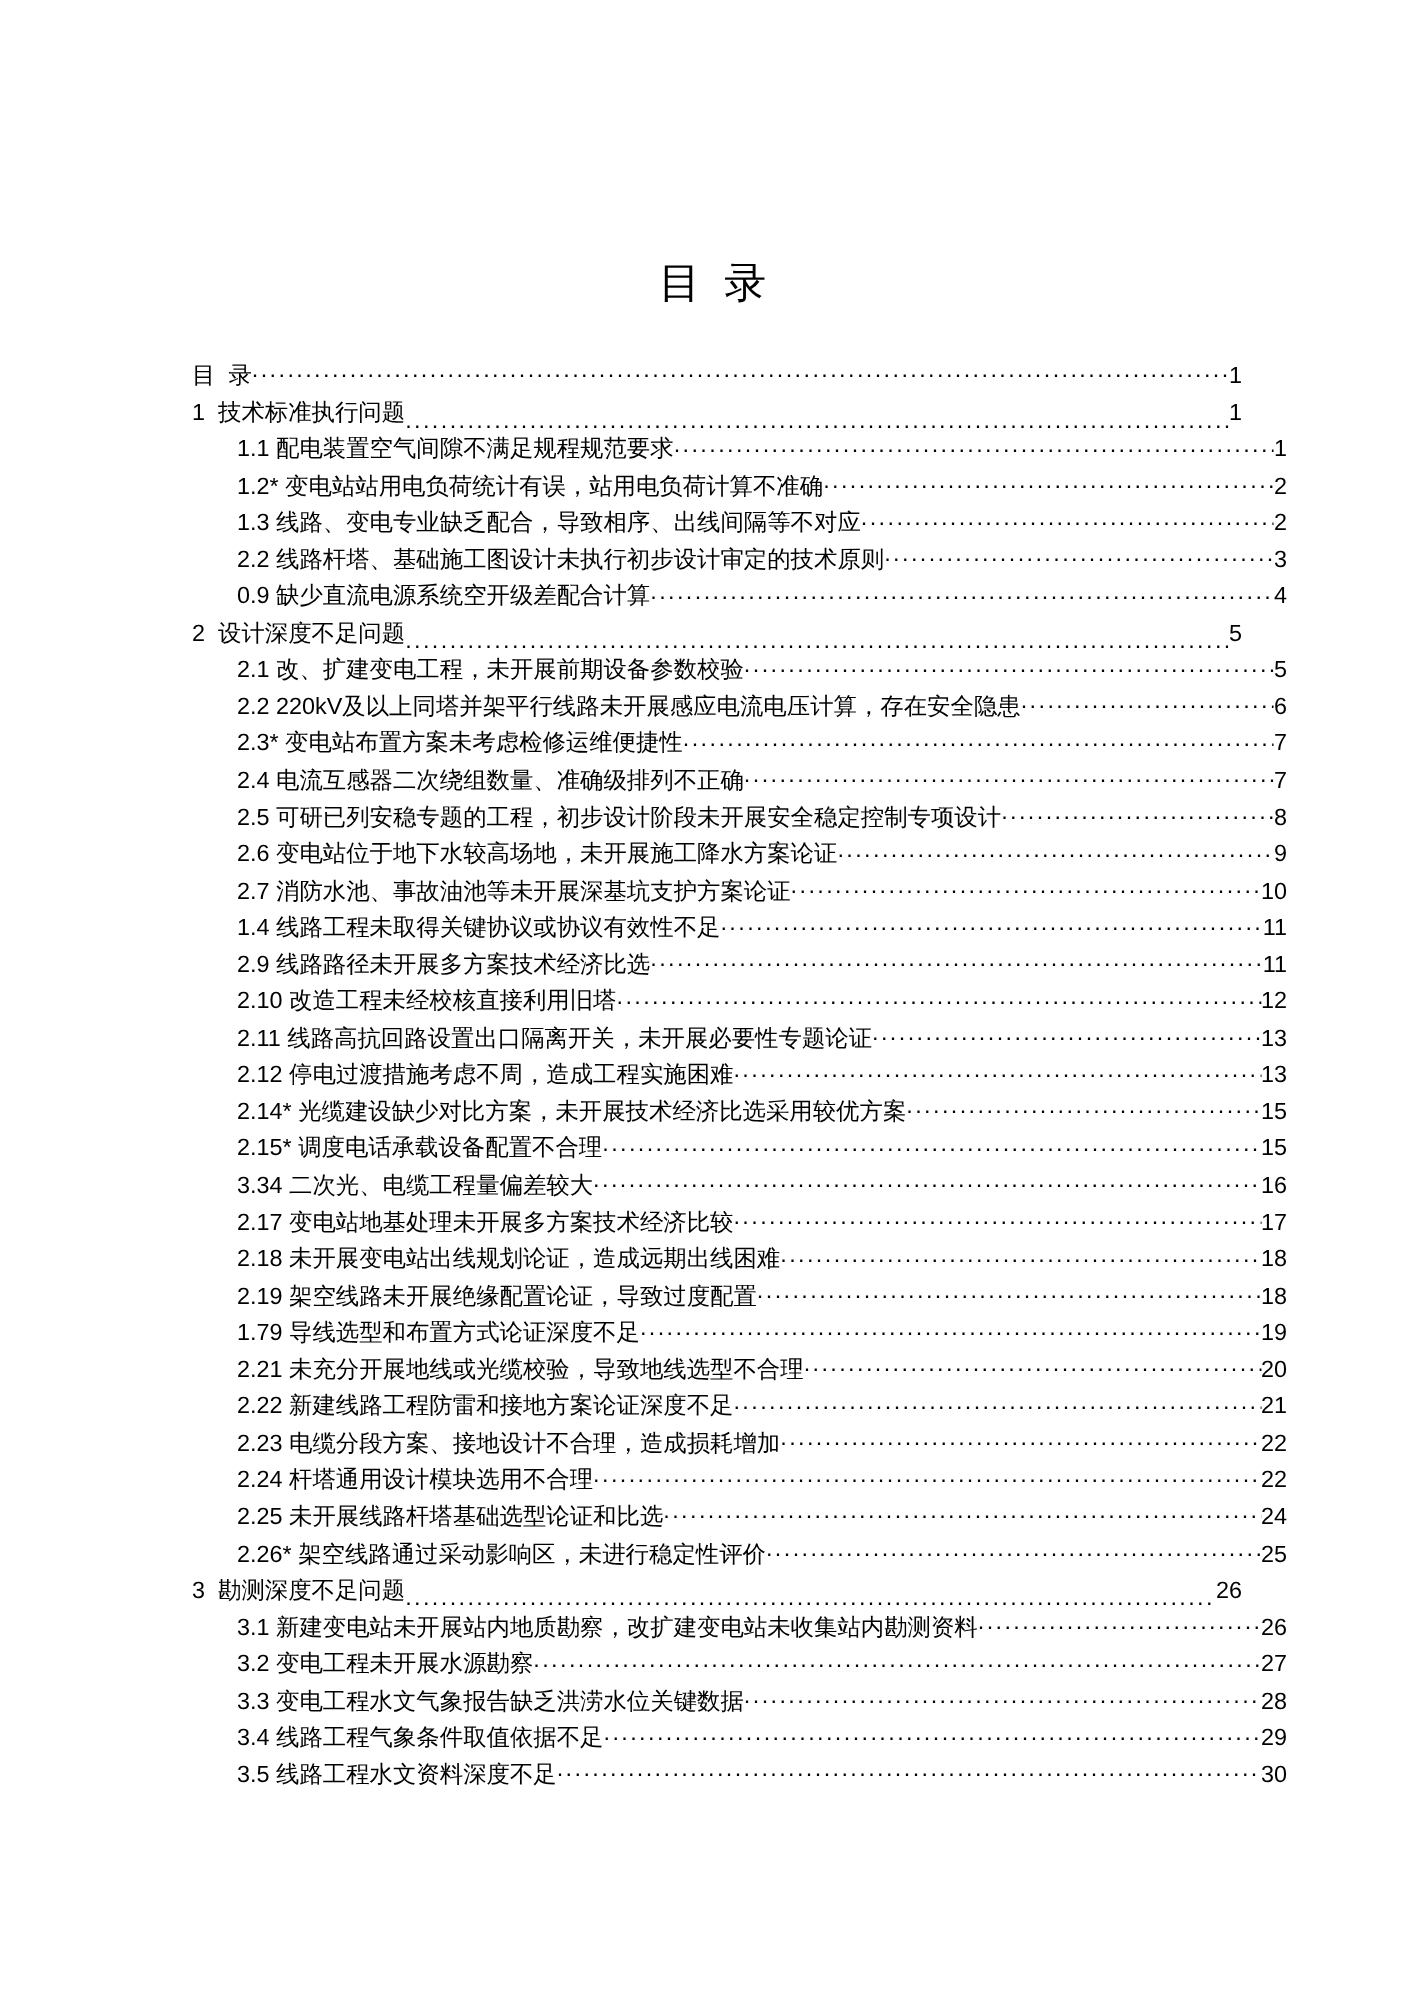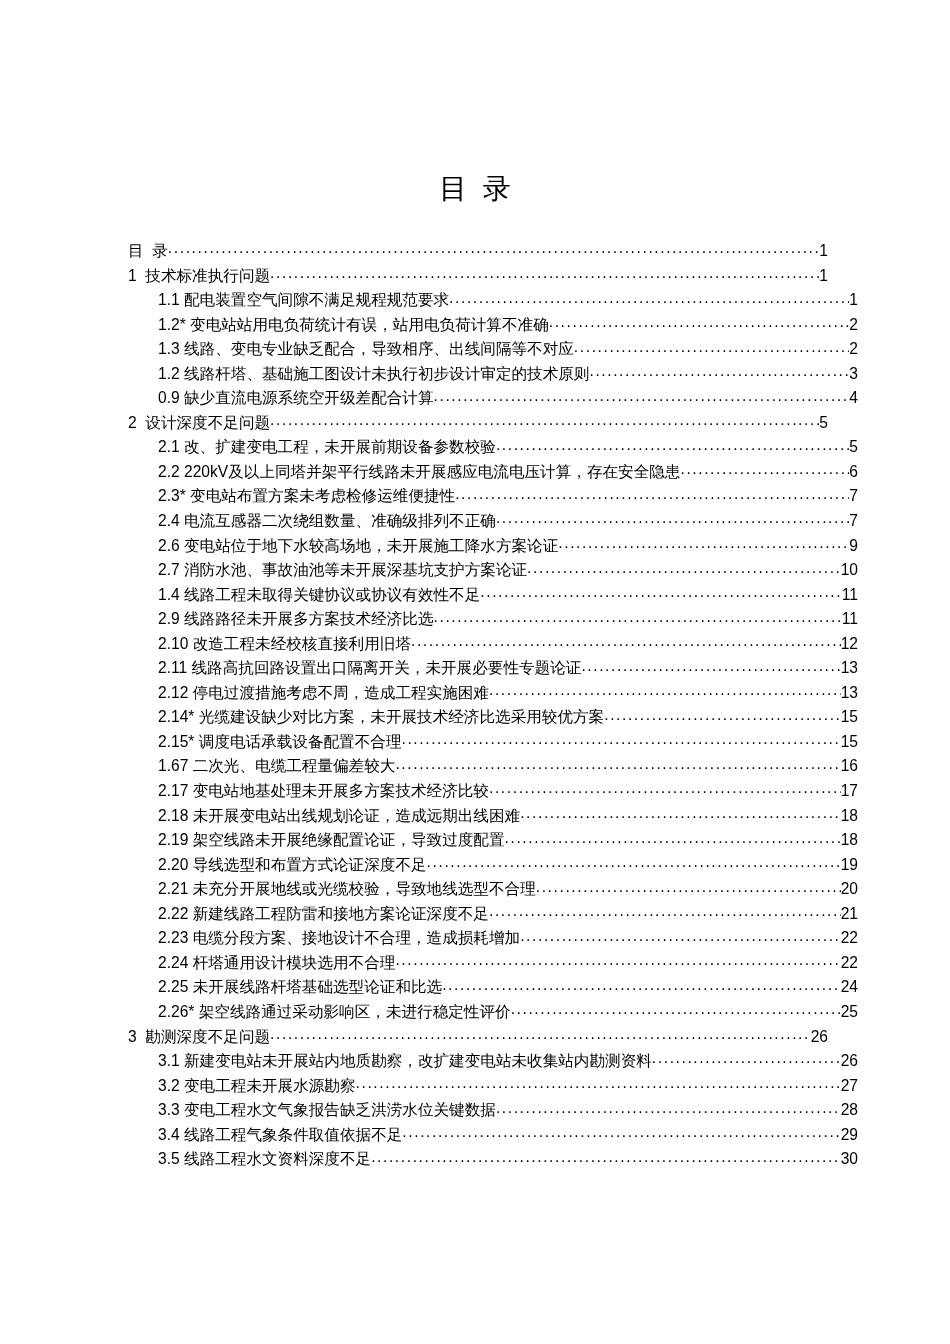--- a/index.html
+++ b/index.html
@@ -85,21 +85,21 @@
 
   .toc-entry .pg {
     flex: 0 0 auto;
     text-align: right;
     white-space: pre;
     padding-left: 0px;
   }
 
   
   .lvl-0 { padding-left: 0px; }
-  .lvl-1 { padding-left: 0px; }
+  .lvl-1 { padding-left: 0px; align-items: flex-end; }
   .lvl-2 { padding-left: 30px; }
 </style>
 </head>
 <body>
 
 <div class="page">
 
   <div class="doc-title">目  录</div>
 
   <div class="toc">
@@ -122,21 +122,21 @@
         <span class="lbl">1.2* 变电站站用电负荷统计有误，站用电负荷计算不准确</span>
         <span class="leader"></span>
         <span class="pg">2</span>
       </div>
       <div class="toc-entry lvl-2">
         <span class="lbl">1.3 线路、变电专业缺乏配合，导致相序、出线间隔等不对应</span>
         <span class="leader"></span>
         <span class="pg">2</span>
       </div>
       <div class="toc-entry lvl-2">
-        <span class="lbl">1.2 线路杆塔、基础施工图设计未执行初步设计审定的技术原则</span>
+        <span class="lbl">2.2 线路杆塔、基础施工图设计未执行初步设计审定的技术原则</span>
         <span class="leader"></span>
         <span class="pg">3</span>
       </div>
       <div class="toc-entry lvl-2">
         <span class="lbl">0.9 缺少直流电源系统空开级差配合计算</span>
         <span class="leader"></span>
         <span class="pg">4</span>
       </div>
       <div class="toc-entry lvl-1">
         <span class="lbl">2  设计深度不足问题</span>
@@ -157,20 +157,25 @@
         <span class="lbl">2.3* 变电站布置方案未考虑检修运维便捷性</span>
         <span class="leader"></span>
         <span class="pg">7</span>
       </div>
       <div class="toc-entry lvl-2">
         <span class="lbl">2.4 电流互感器二次绕组数量、准确级排列不正确</span>
         <span class="leader"></span>
         <span class="pg">7</span>
       </div>
       <div class="toc-entry lvl-2">
+        <span class="lbl">2.5 可研已列安稳专题的工程，初步设计阶段未开展安全稳定控制专项设计</span>
+        <span class="leader"></span>
+        <span class="pg">8</span>
+      </div>
+      <div class="toc-entry lvl-2">
         <span class="lbl">2.6 变电站位于地下水较高场地，未开展施工降水方案论证</span>
         <span class="leader"></span>
         <span class="pg">9</span>
       </div>
       <div class="toc-entry lvl-2">
         <span class="lbl">2.7 消防水池、事故油池等未开展深基坑支护方案论证</span>
         <span class="leader"></span>
         <span class="pg">10</span>
       </div>
       <div class="toc-entry lvl-2">
@@ -202,41 +207,41 @@
         <span class="lbl">2.14* 光缆建设缺少对比方案，未开展技术经济比选采用较优方案</span>
         <span class="leader"></span>
         <span class="pg">15</span>
       </div>
       <div class="toc-entry lvl-2">
         <span class="lbl">2.15* 调度电话承载设备配置不合理</span>
         <span class="leader"></span>
         <span class="pg">15</span>
       </div>
       <div class="toc-entry lvl-2">
-        <span class="lbl">1.67 二次光、电缆工程量偏差较大</span>
+        <span class="lbl">3.34 二次光、电缆工程量偏差较大</span>
         <span class="leader"></span>
         <span class="pg">16</span>
       </div>
       <div class="toc-entry lvl-2">
         <span class="lbl">2.17 变电站地基处理未开展多方案技术经济比较</span>
         <span class="leader"></span>
         <span class="pg">17</span>
       </div>
       <div class="toc-entry lvl-2">
         <span class="lbl">2.18 未开展变电站出线规划论证，造成远期出线困难</span>
         <span class="leader"></span>
         <span class="pg">18</span>
       </div>
       <div class="toc-entry lvl-2">
         <span class="lbl">2.19 架空线路未开展绝缘配置论证，导致过度配置</span>
         <span class="leader"></span>
         <span class="pg">18</span>
       </div>
       <div class="toc-entry lvl-2">
-        <span class="lbl">2.20 导线选型和布置方式论证深度不足</span>
+        <span class="lbl">1.79 导线选型和布置方式论证深度不足</span>
         <span class="leader"></span>
         <span class="pg">19</span>
       </div>
       <div class="toc-entry lvl-2">
         <span class="lbl">2.21 未充分开展地线或光缆校验，导致地线选型不合理</span>
         <span class="leader"></span>
         <span class="pg">20</span>
       </div>
       <div class="toc-entry lvl-2">
         <span class="lbl">2.22 新建线路工程防雷和接地方案论证深度不足</span>

